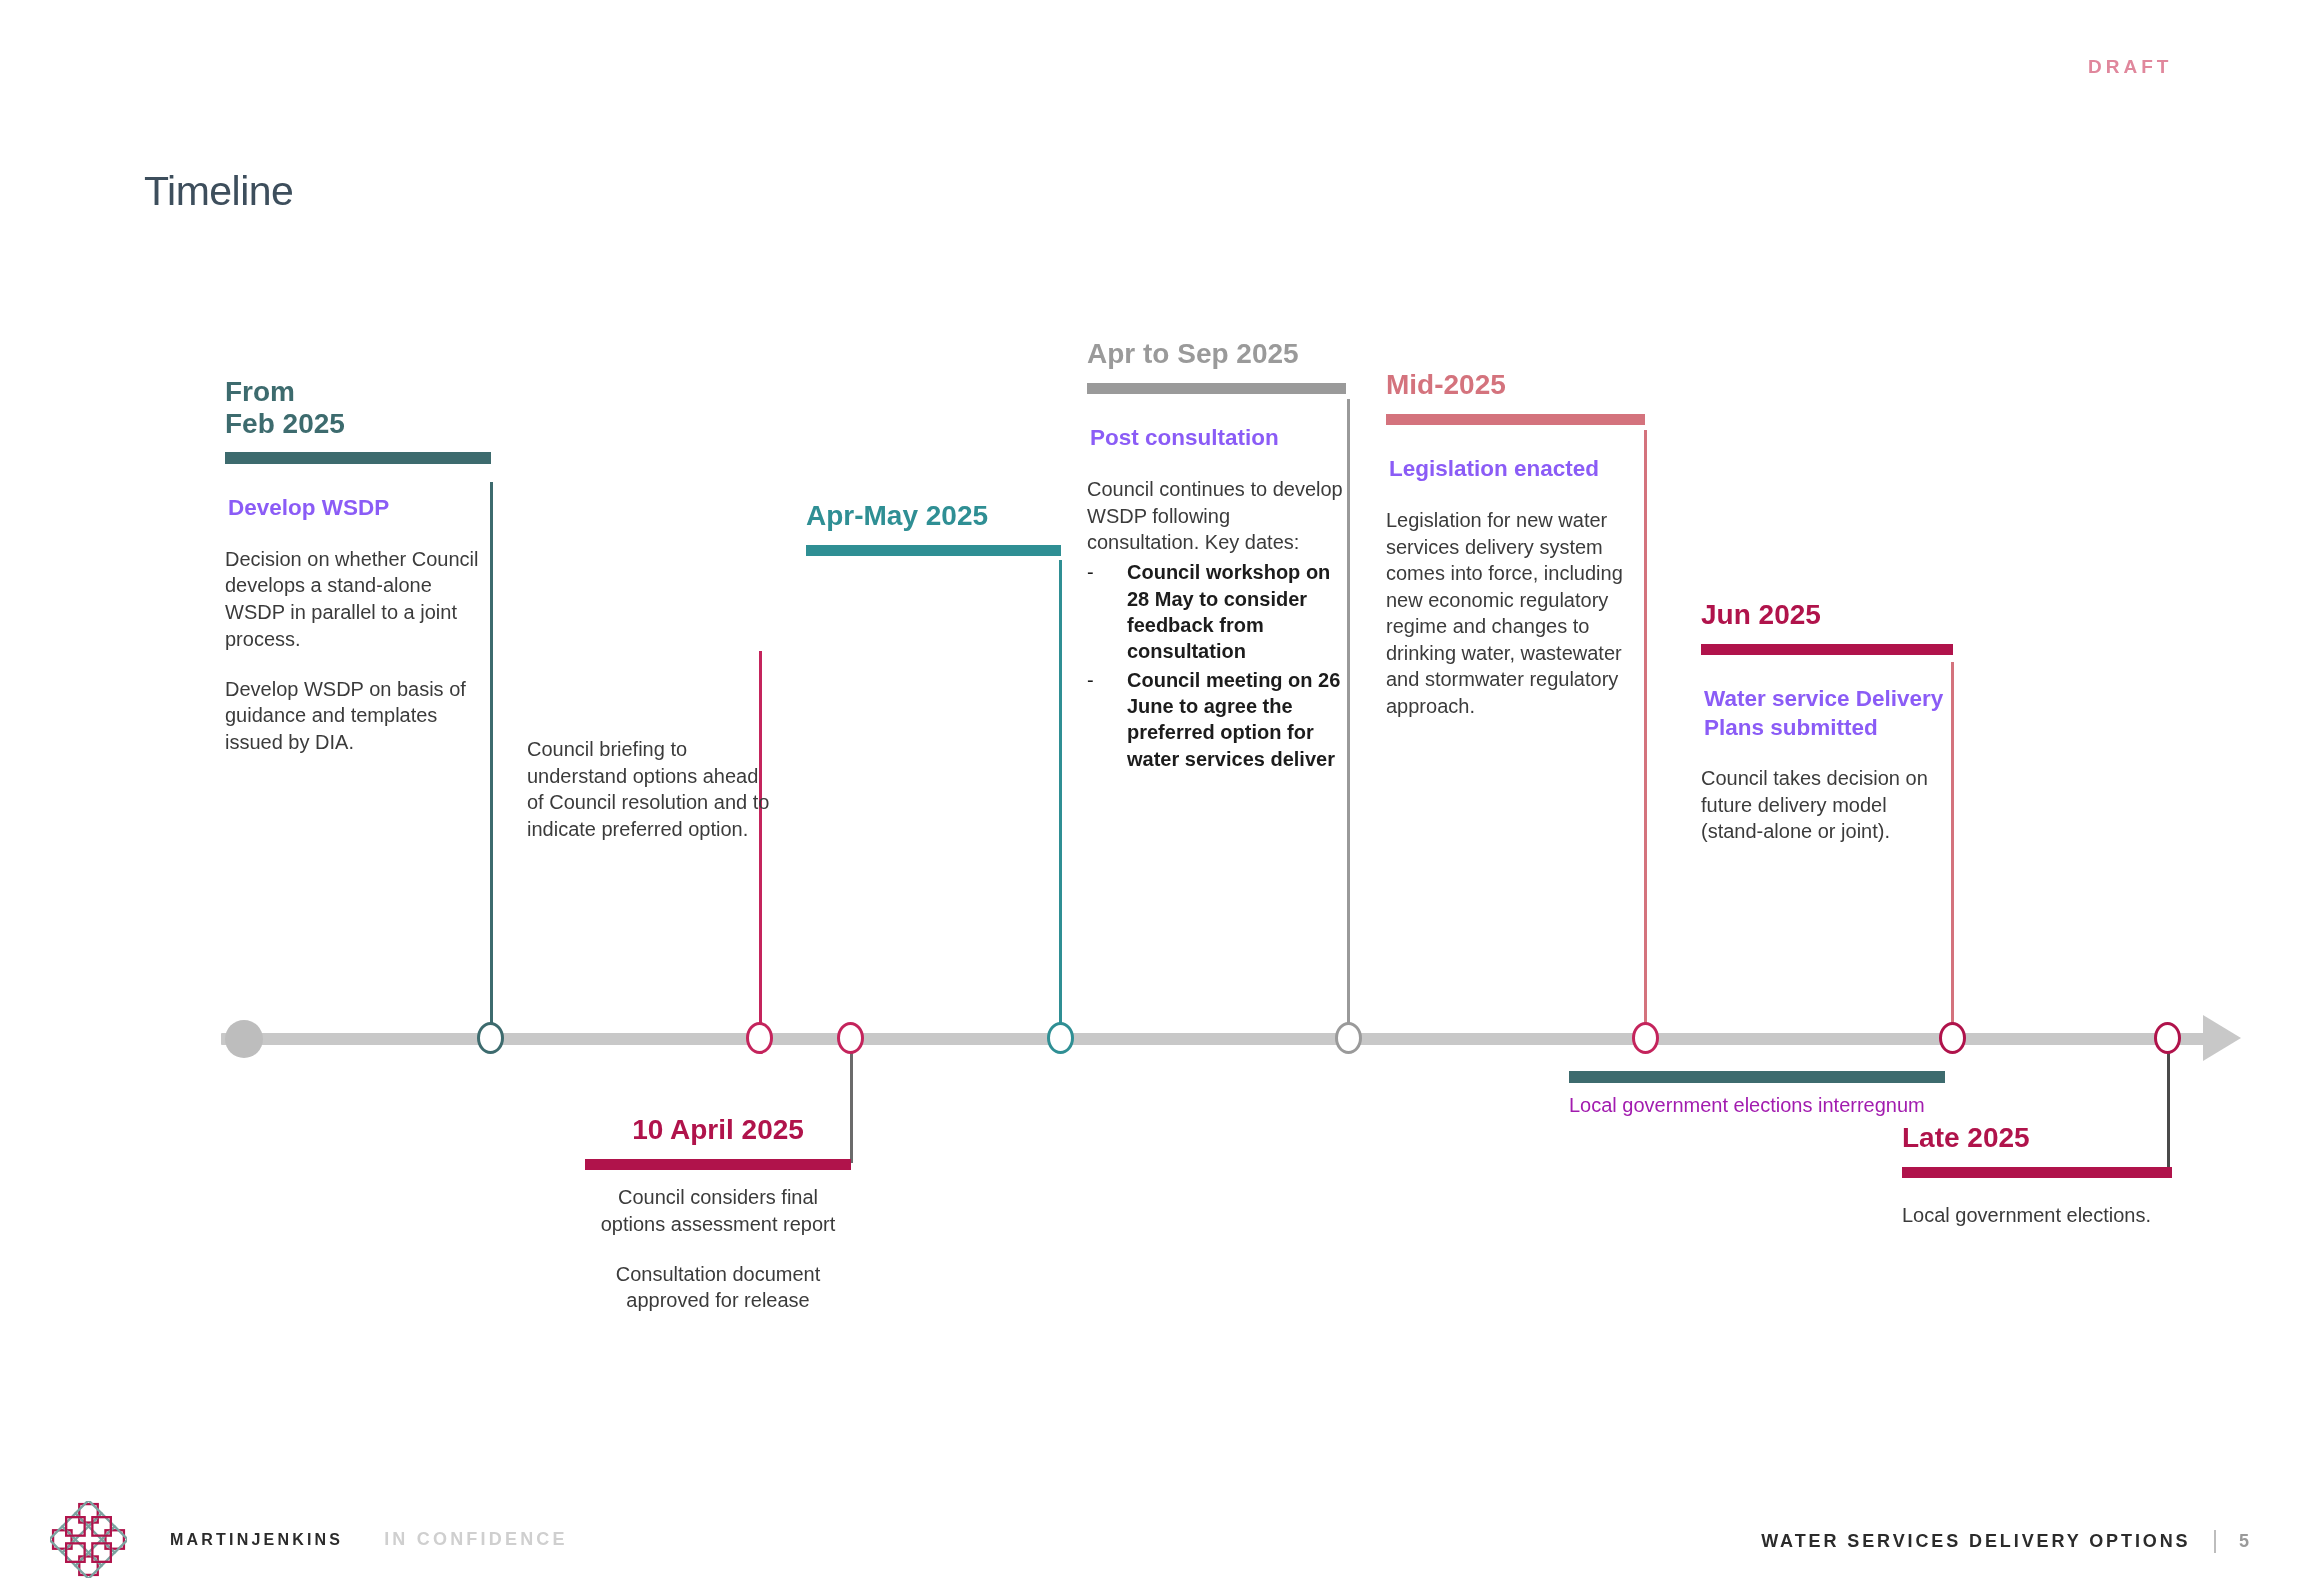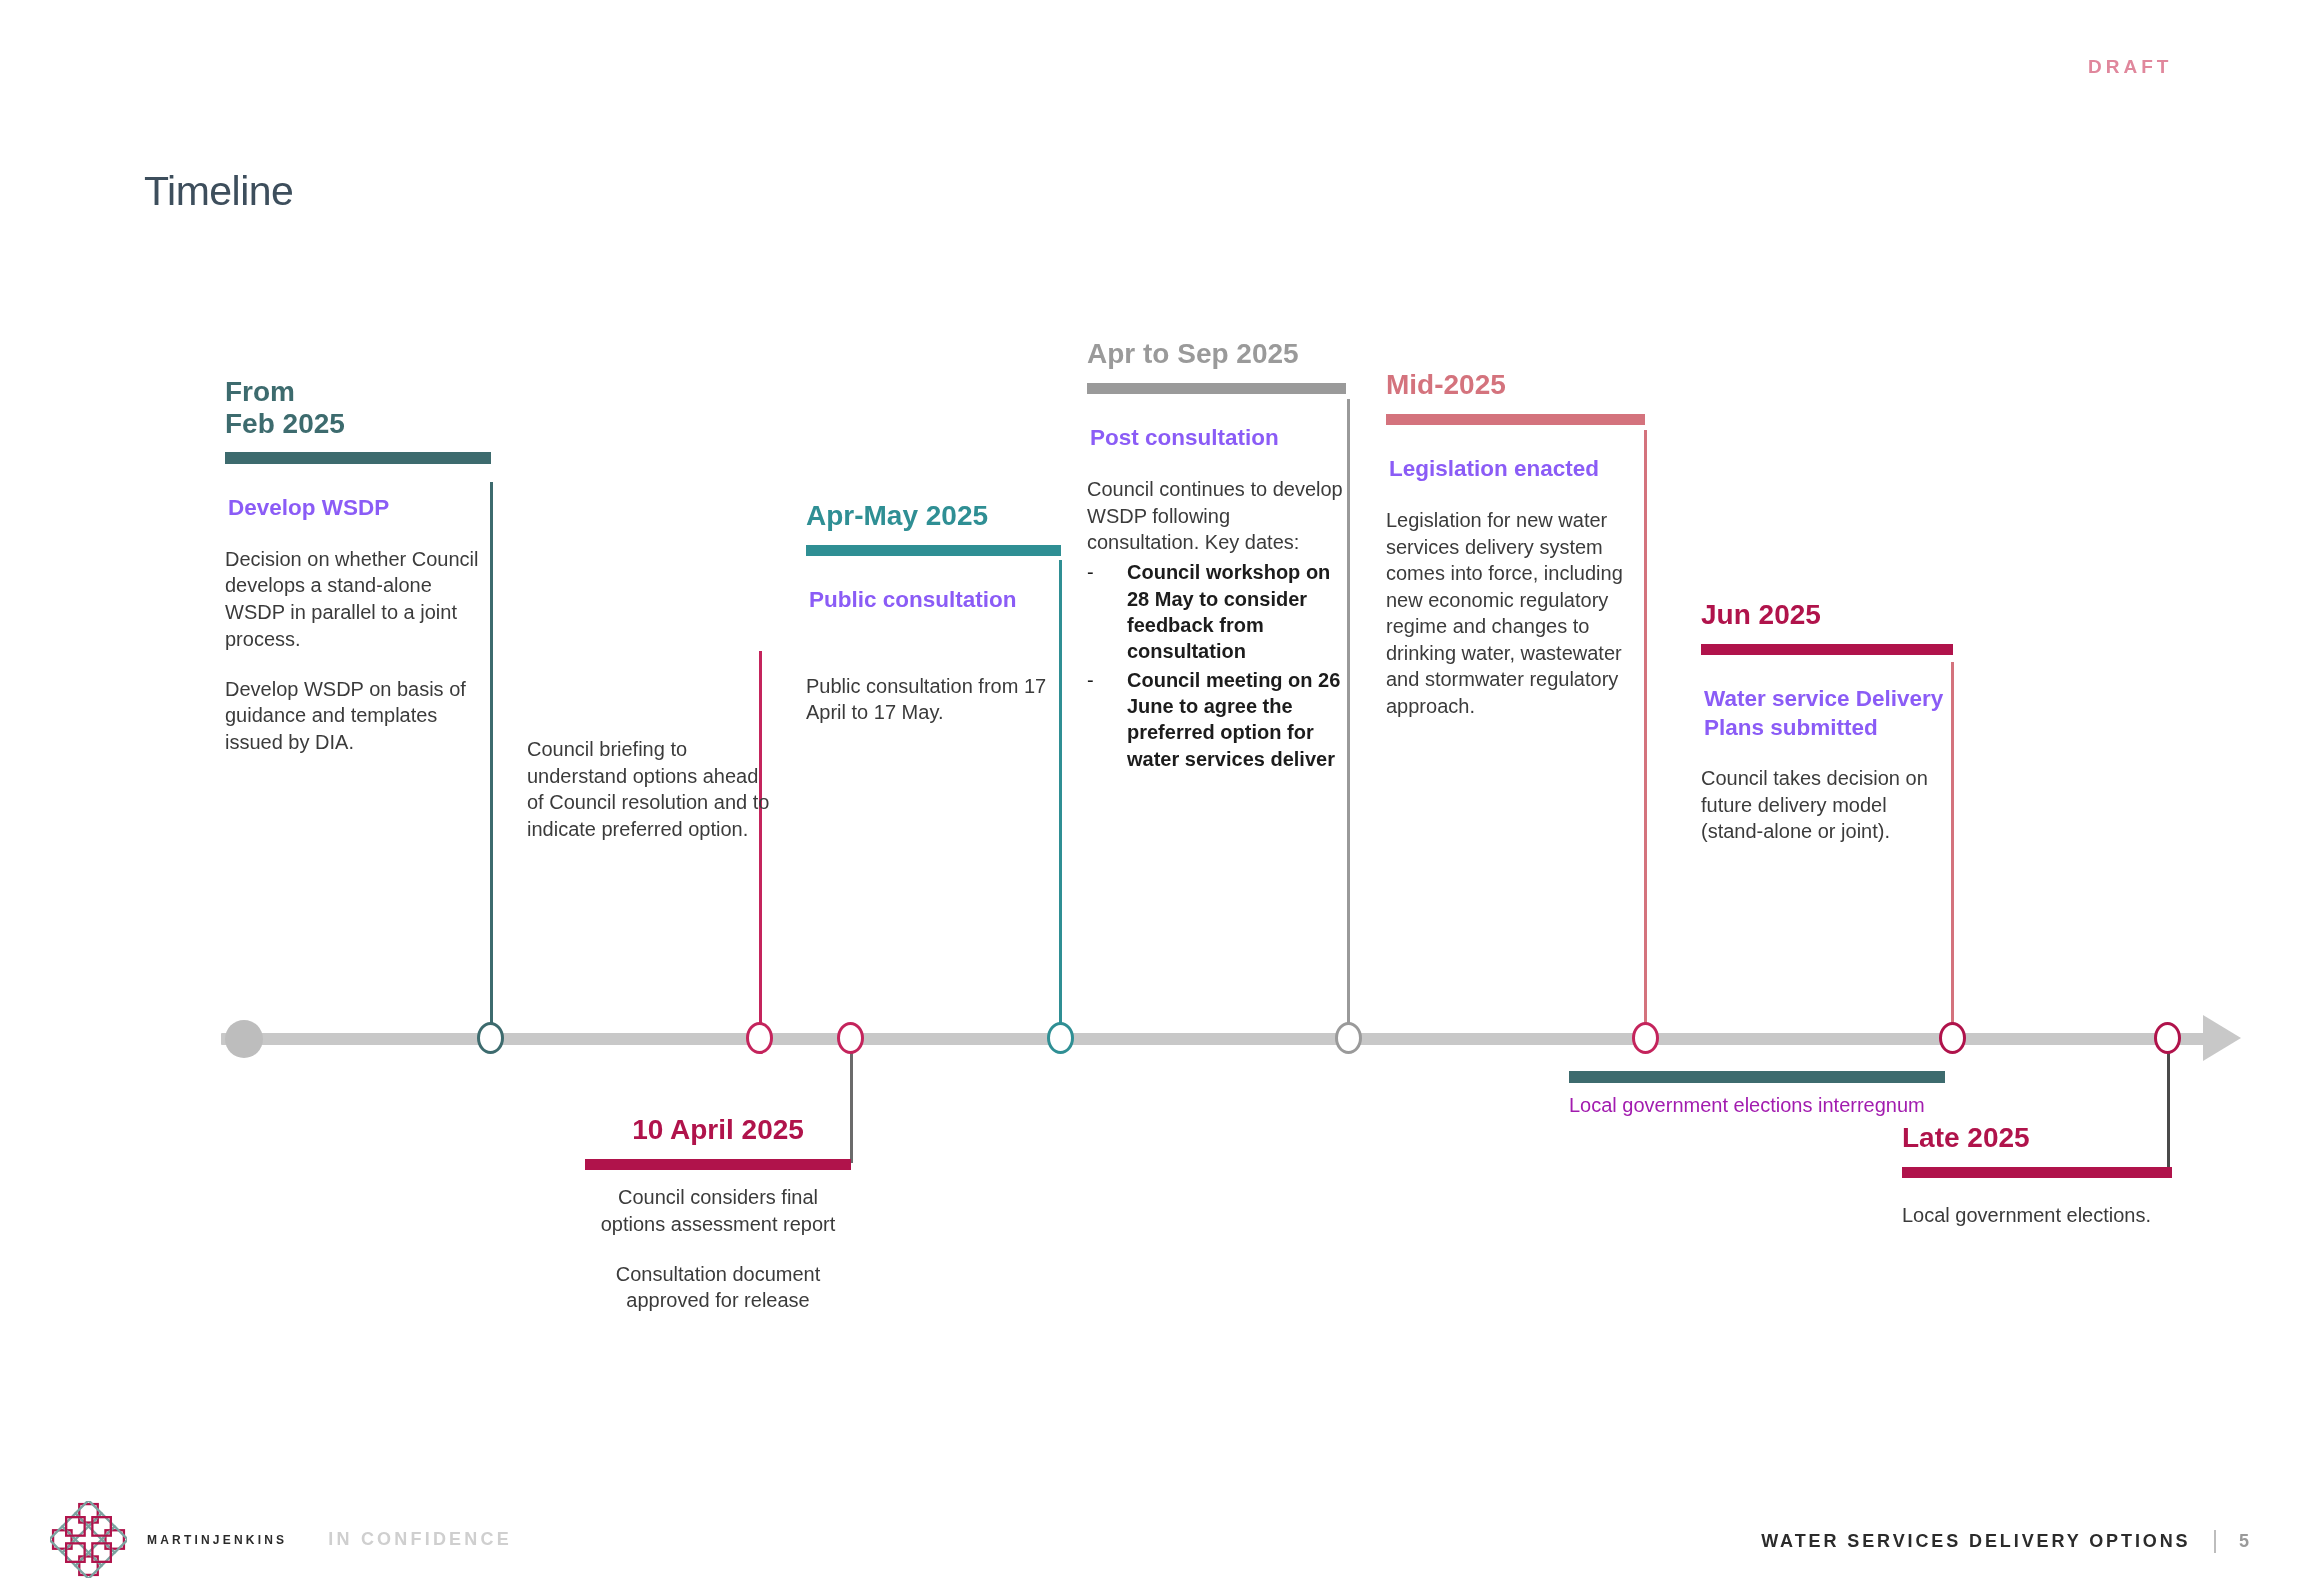--- a/index.html
+++ b/index.html
@@ -82,22 +82,22 @@
     font-size:20px;color:#a21caf;margin:9px 0 0 0;line-height:1.3;
   }
 
   
   .footer-left{
     position:absolute;left:50px;top:1501px;
     display:flex;align-items:center;gap:0;
   }
   .logo{width:77px;height:77px;display:block;}
   .brand{
-    font-size:12px;font-weight:700;letter-spacing:3.2px;color:#2b2b2b;
-    margin-left:20px;
+    font-size:16px;font-weight:700;letter-spacing:3.2px;color:#2b2b2b;
+    margin-left:43px;
   }
   .confidence{
     font-size:18px;font-weight:700;letter-spacing:3.2px;color:#cfcfcf;
     margin-left:41px;
   }
   .footer-right{
     position:absolute;right:52px;top:1530px;
     display:flex;align-items:center;gap:0;
     font-size:18px;font-weight:700;letter-spacing:2.9px;
   }
@@ -150,24 +150,20 @@
     </div>
   </div>
 
   <div class="card" style="left:527px;top:736px;width:250px;">
     <p style="margin-top:0;">Council briefing to understand options ahead of Council resolution and to indicate preferred option.</p>
   </div>
 
   <div class="card" style="left:806px;top:500px;width:255px;">
     <div class="date" style="color:#2f8f94;">Apr-May 2025</div>
     <div class="rule" style="background:#2f8f94;"></div>
-    <div class="body">
-      <h4>Public consultation</h4>
-      <p style="margin-top:58px;">Public consultation from 17 April to 17 May.</p>
-    </div>
   </div>
 
   <div class="card" style="left:1087px;top:338px;width:259px;">
     <div class="date" style="color:#9a9a9a;">Apr to Sep 2025</div>
     <div class="rule" style="background:#9a9a9a;"></div>
     <div class="body">
       <h4>Post consultation</h4>
       <p>Council continues to develop WSDP following consultation. Key dates:</p>
       <ul>
         <li><span class="dash">-</span><span>Council workshop on 28 May to consider feedback from consultation</span></li>

